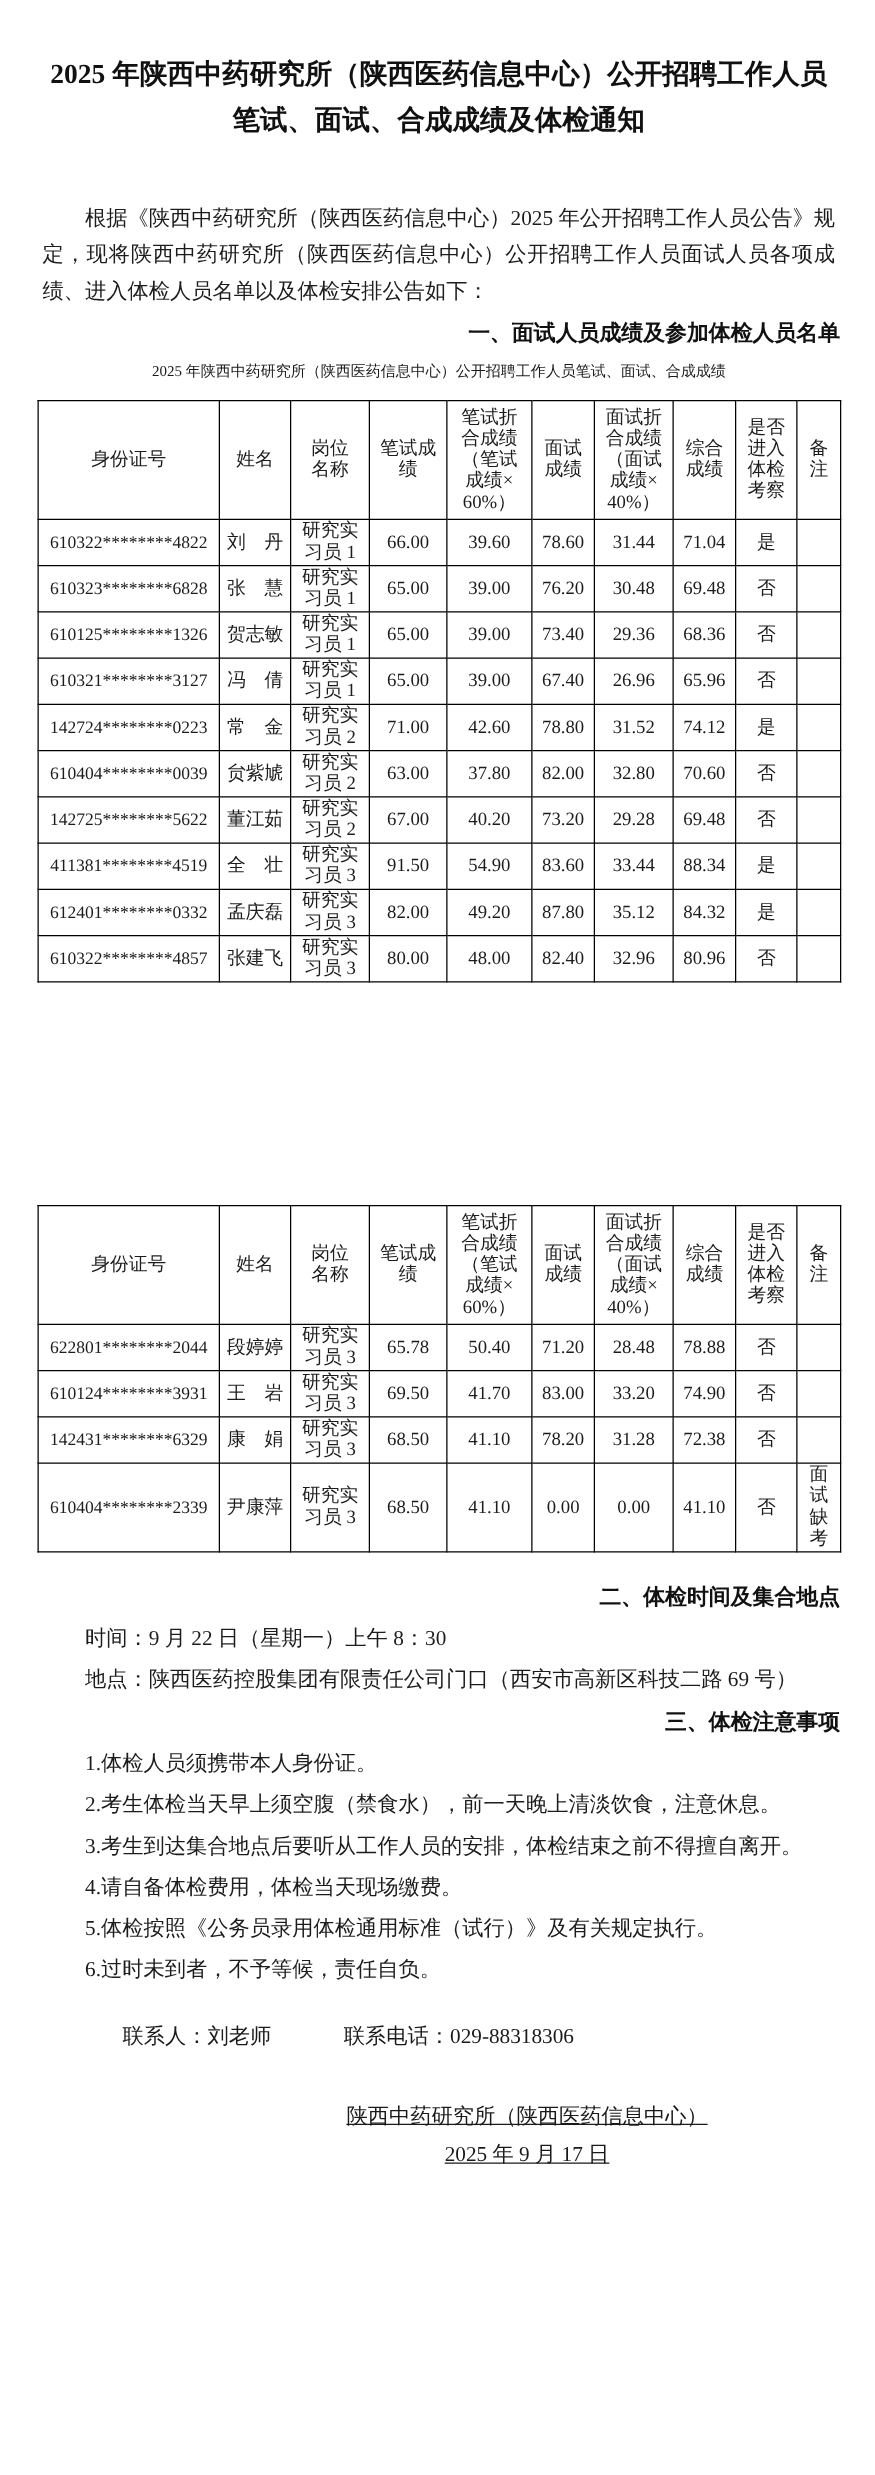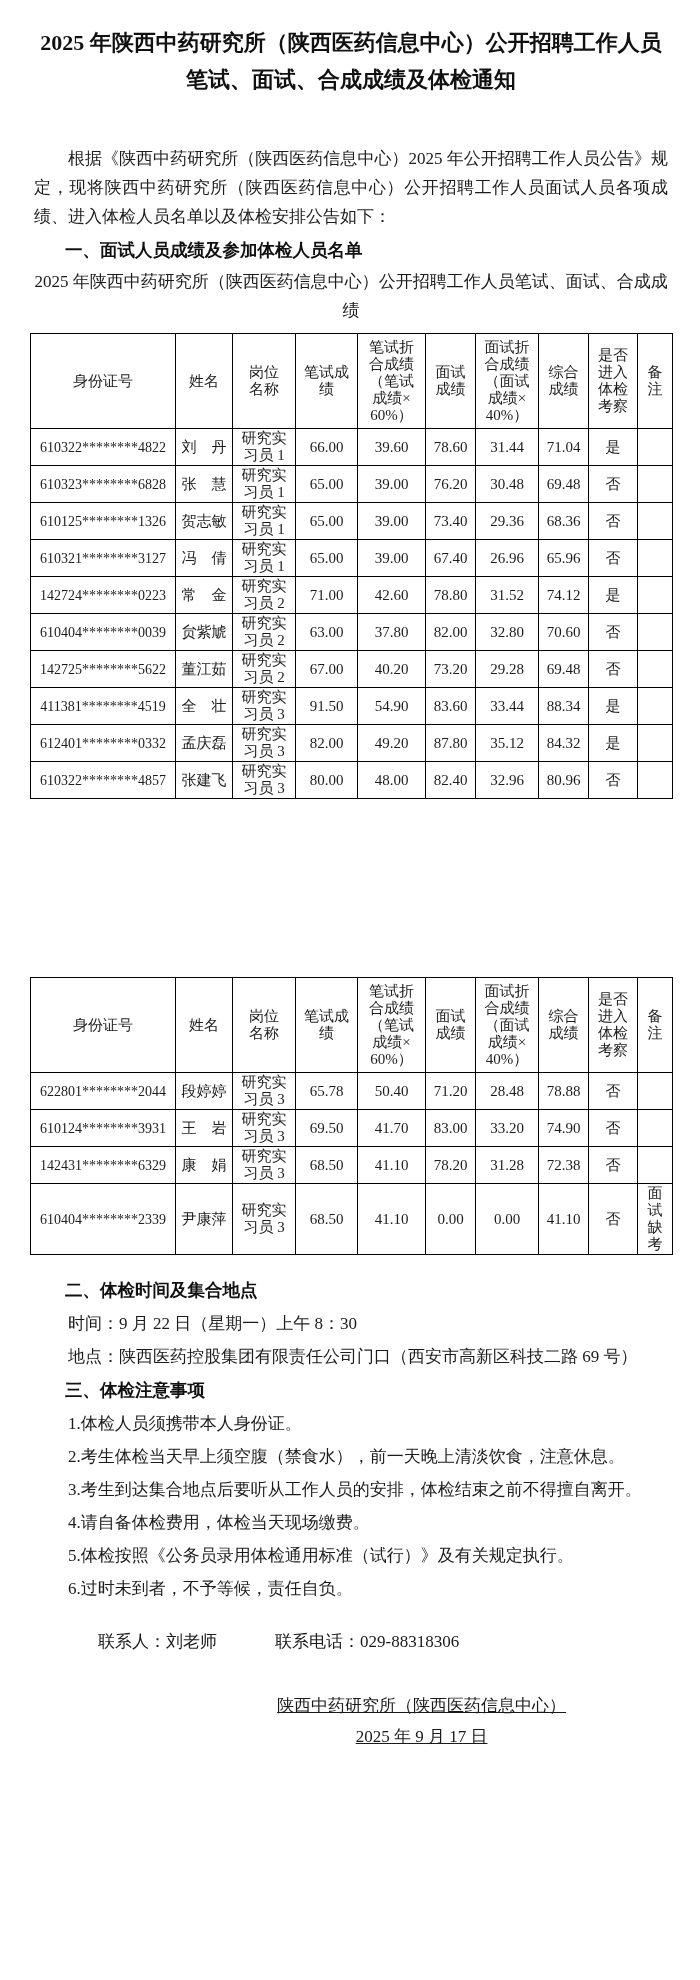--- a/index.html
+++ b/index.html
@@ -1,32 +1,32 @@
 <!DOCTYPE html>
 <html lang="zh"><head>
 <meta charset="utf-8">
 <style>
   html,body{margin:0;padding:0;background:#ffffff;}
   body{
     width:700px;height:1980px;overflow:hidden;box-sizing:border-box;
     font-family:"Liberation Serif","DejaVu Serif",serif;
     color:#1a1a1a;
   }
-  .page{box-sizing:border-box;width:700px;height:1980px;padding:24px 28px 40px 30px;}
+  .page{box-sizing:border-box;width:700px;height:1980px;padding:40px 28px 40px 30px;}
   .doc-title{
     font-size:22px;font-weight:bold;text-align:center;line-height:37px;
     margin:0 10px 46px 10px;color:#111;
   }
   .body-text{font-size:17px;line-height:29px;margin:4px;text-align:justify;color:#1c1c1c;}
   .indent{text-indent:2em;}
   .section-heading{
     font-size:17.5px;font-weight:bold;line-height:30px;margin:0;text-indent:2em;
-    font-family:"Liberation Sans","DejaVu Sans",sans-serif;color:#111;
-  }
-  .table-caption{font-size:17px;line-height:29px;text-align:center;margin:2px 0 8px 0;}
+    font-family:"Liberation Sans","DejaVu Sans",sans-serif;color:#111;text-align:right;
+  }
+  .table-caption{font-size:12px;line-height:29px;text-align:center;margin:2px 0 8px 0;}
   table.score-table{
     width:642px;border-collapse:collapse;table-layout:fixed;
     font-size:15px;color:#1c1c1c;
   }
   table.score-table th,table.score-table td{
     border:1px solid #000;text-align:center;vertical-align:middle;
     padding:1px 2px;line-height:17px;white-space:pre-line;
     overflow:hidden;font-weight:normal;
   }
   table.score-table td{height:34px;}

